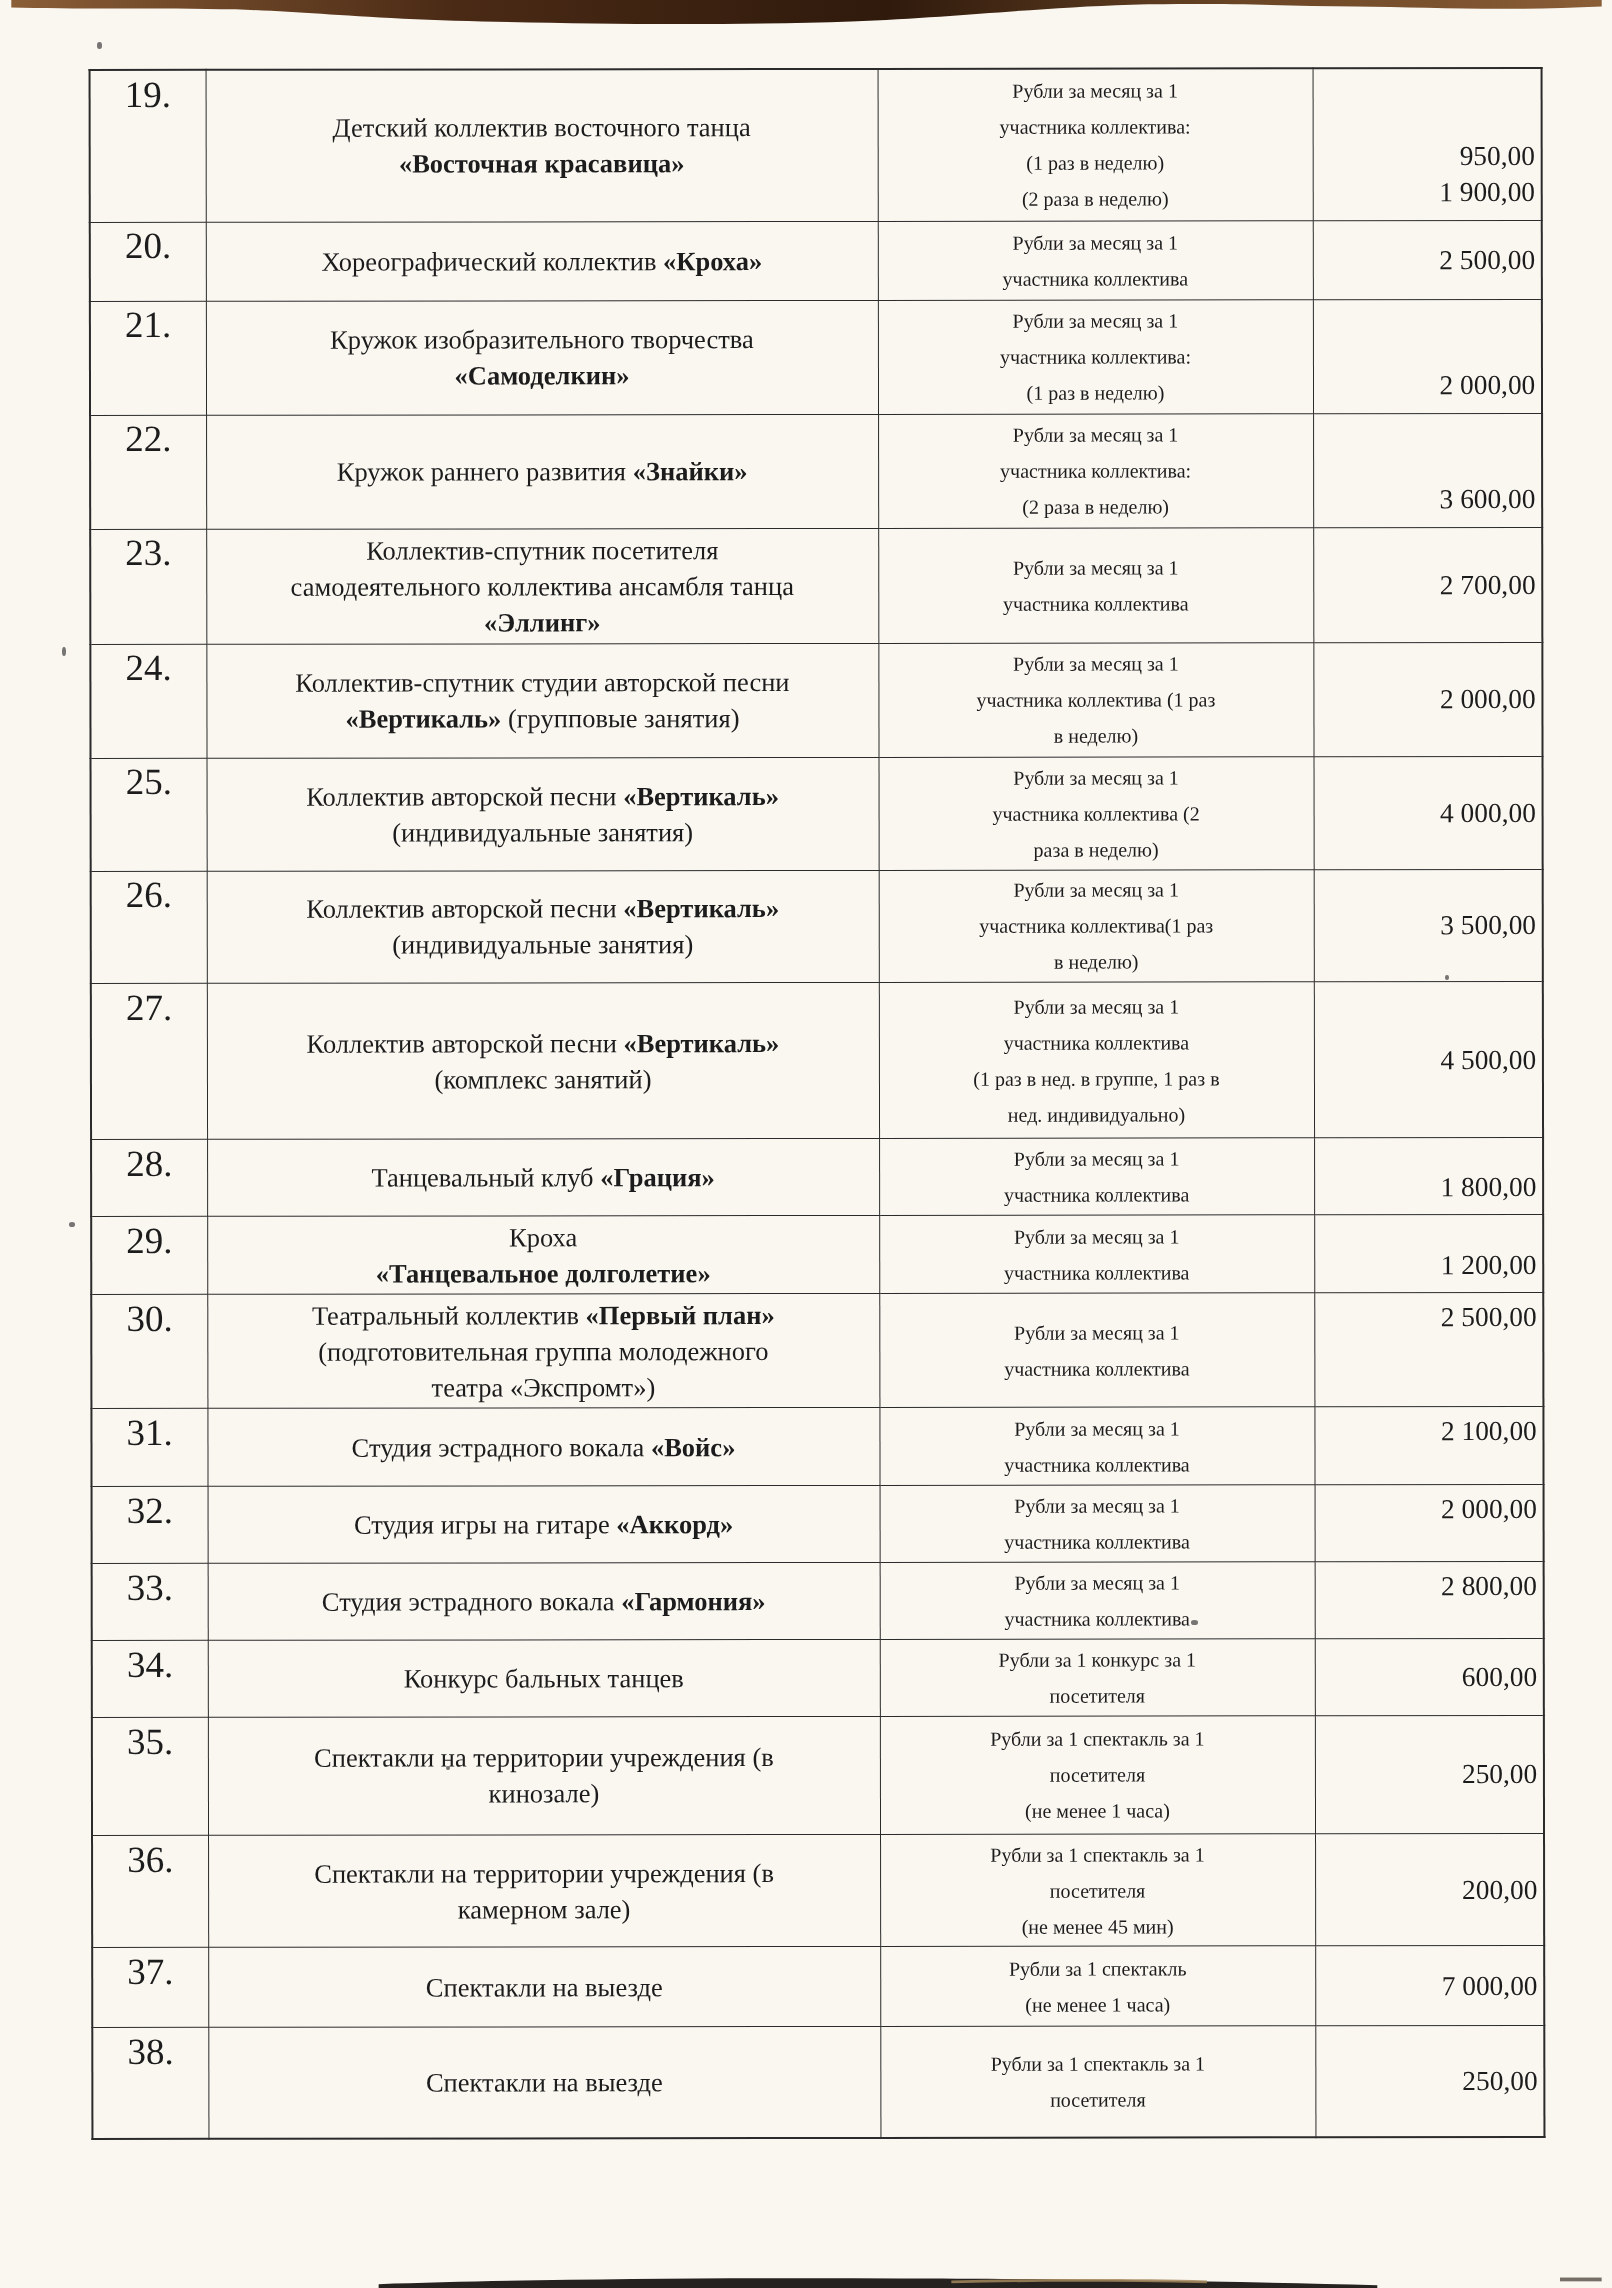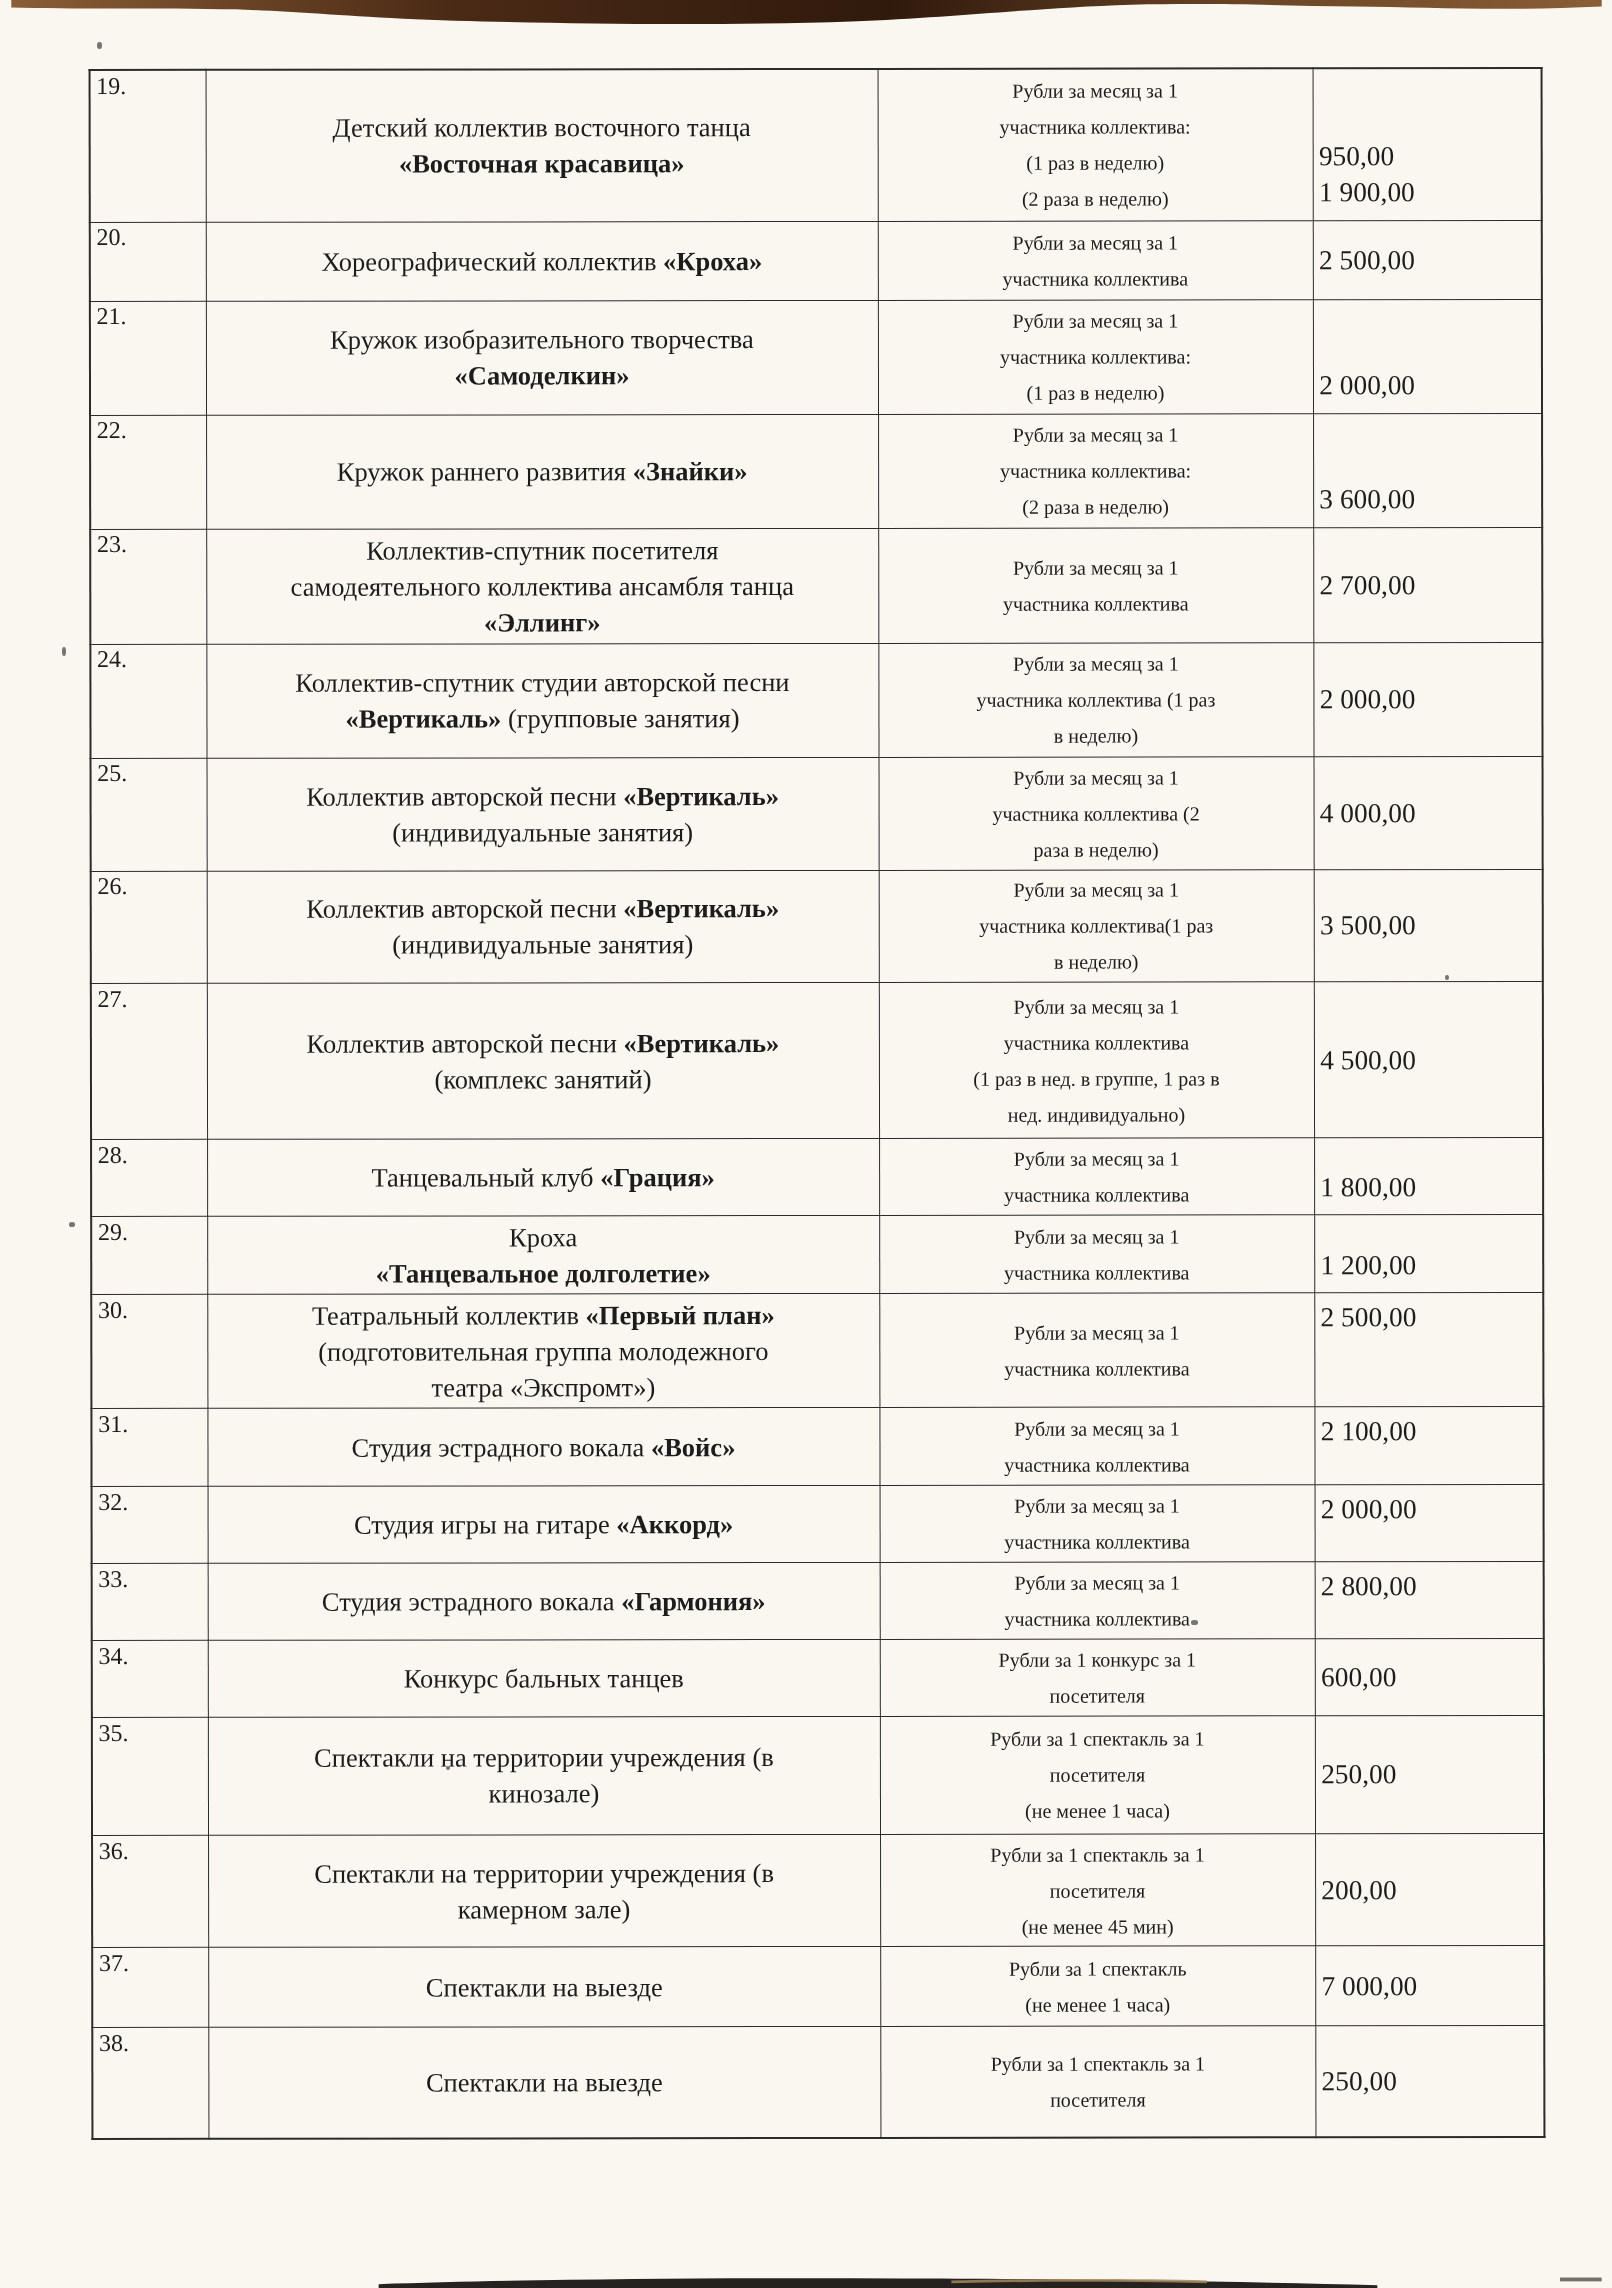--- a/index.html
+++ b/index.html
@@ -26,24 +26,24 @@
     table-layout:fixed;
     transform:rotate(-0.08deg);
   }
   table.price-table td{
     border:1.9px solid var(--line);
     padding:1.9px 5.7px;
     overflow:hidden;
   }
   table.price-table{border:2.8px solid var(--line);}
   .line{line-height:36px;}
-  .c-num{font-size:24px;text-align:left;vertical-align:top;padding-top:3.8px;border-radius:23px;}
+  .c-num{font-size:37px;text-align:center;vertical-align:top;padding-top:3.8px;border-radius:23px;}
   .c-name{font-size:26.5px;text-align:center;vertical-align:middle;margin-top:32px;}
   .c-unit{font-size:20px;text-align:center;vertical-align:middle;}
-  .c-price{font-size:27.4px;text-align:left;}
+  .c-price{font-size:27.4px;text-align:right;}
   .c-price.pa-top{vertical-align:top;padding-top:5.7px;}
   .c-price.pa-center{vertical-align:middle;}
   .c-price.pa-bottom{vertical-align:bottom;padding-bottom:9.5px;}
   .b{font-weight:bold;}
   .speckle{position:absolute;background:#4a4a4a;border-radius:50%;opacity:.75;}
 </style>
 </head>
 <body>
 
 <svg class="edge-band edge-top" width="1613" height="28" viewBox="0 0 1704 30">

